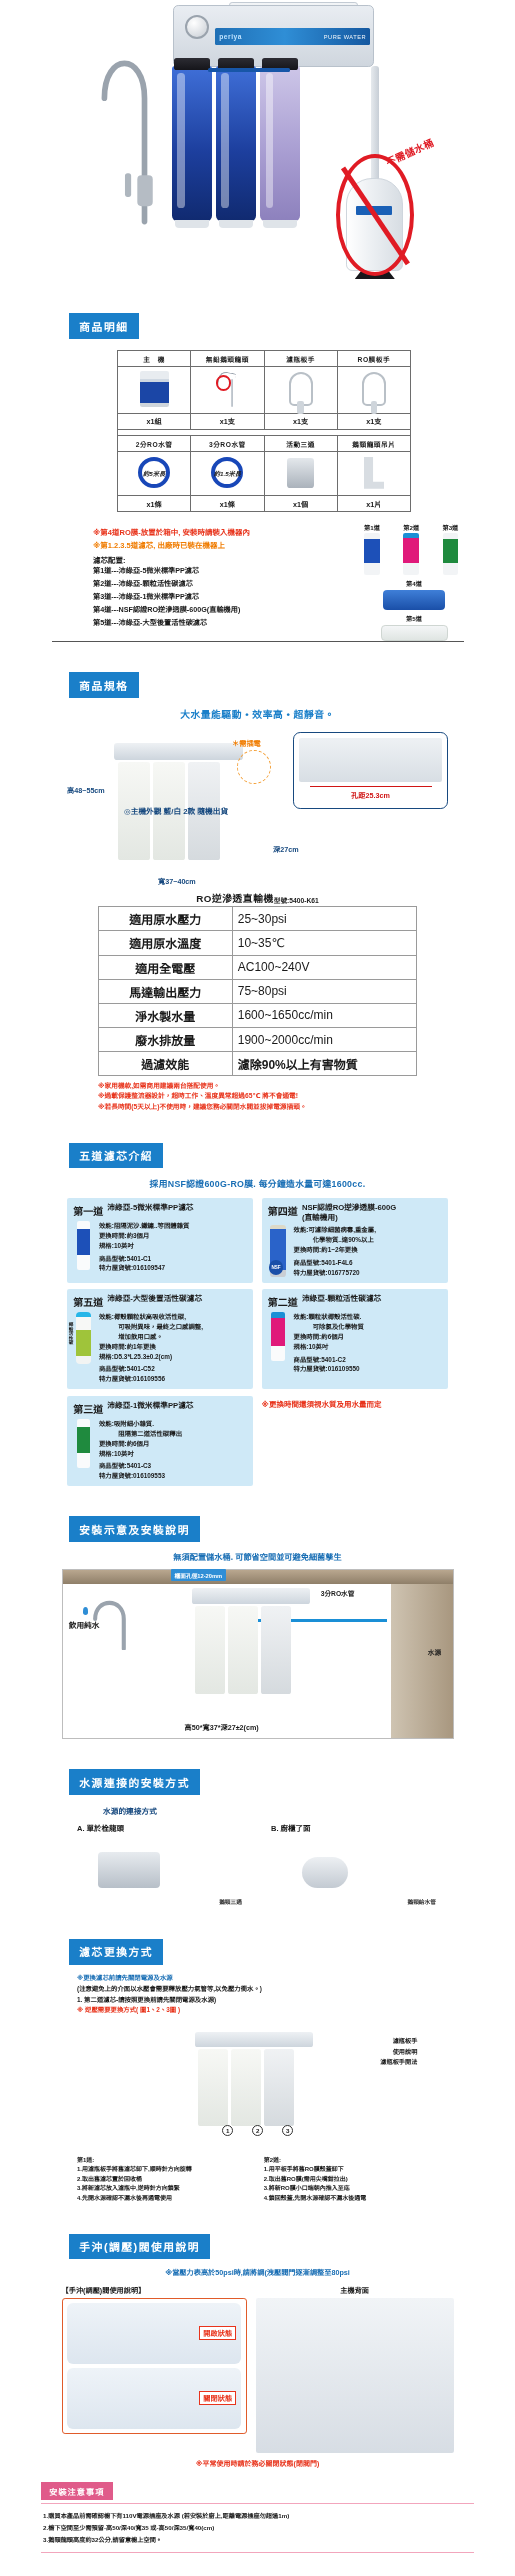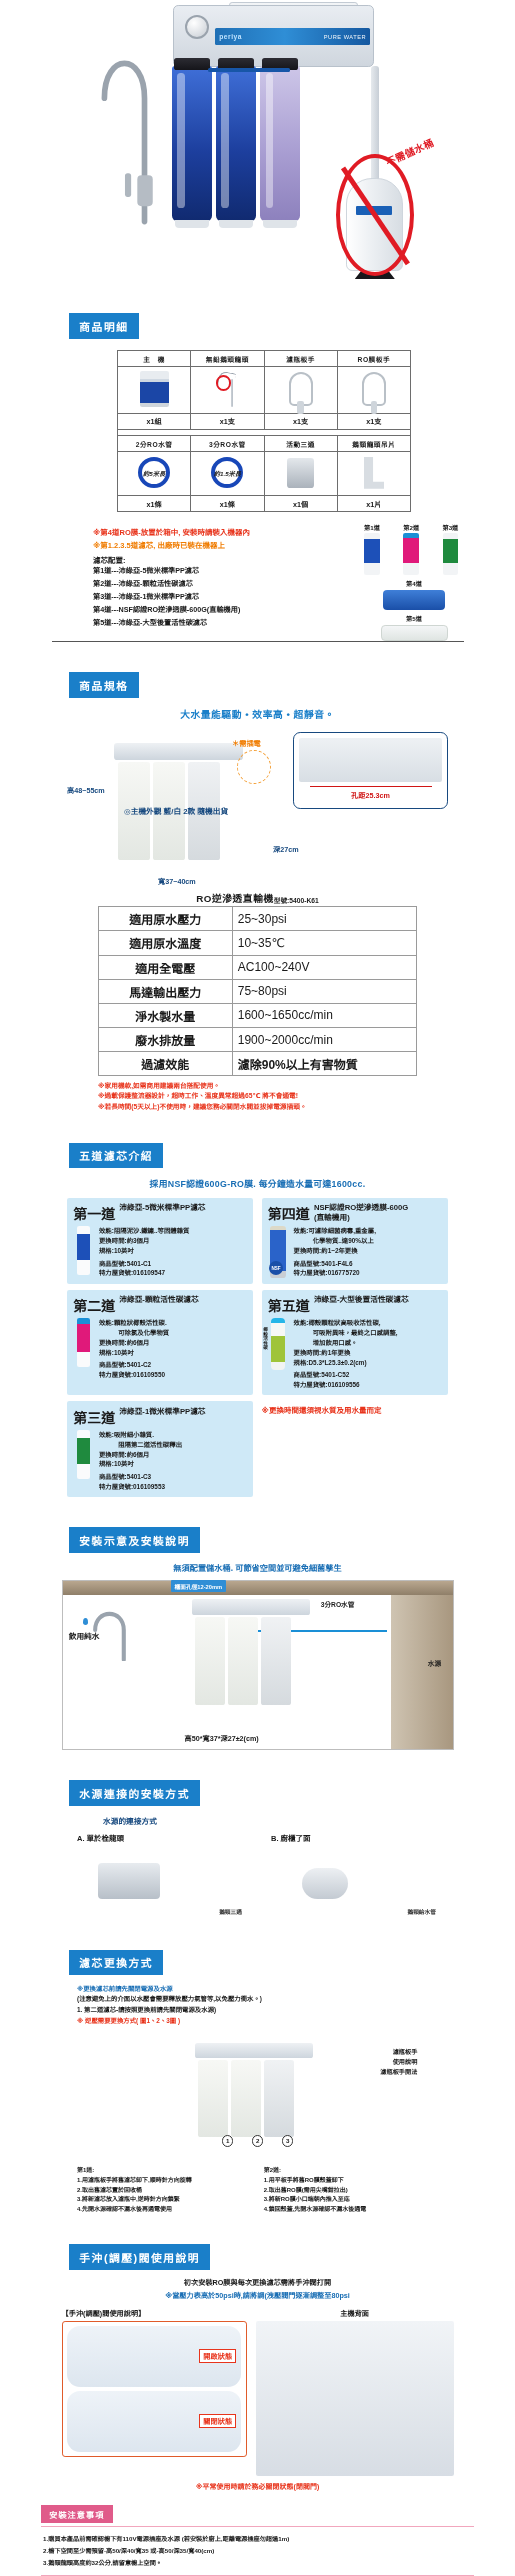--- a/index.html
+++ b/index.html
@@ -192,21 +192,21 @@
   .spec-notes { margin-top: 4.1px; }
   .spec-notes div { color: #e8341c; font-size: 6.7px; font-weight: bold; line-height: 1.6; }
 
   
   .five-lead { text-align:center; color:#1a6fb5; font-size: 8.8px; font-weight:bold;
                margin: 8.2px 0 0; letter-spacing: 0.3px; }
   .cards { width: 381px; margin: 8.2px auto 0; display:grid;
            grid-template-columns: 1fr 1fr; gap: 6.2px 8.2px; }
   .card { background:#cfe9f7; border-radius: 2.1px; padding: 5.2px 6.2px; }
   .card-head { display:flex; gap: 4.1px; align-items:flex-start; }
-  .card-no { font-size: 14px; font-weight: bold; white-space: nowrap; }
+  .card-no { font-size: 10px; font-weight: bold; white-space: nowrap; }
   .card-title { font-size: 7.7px; font-weight: bold; line-height: 1.25; }
   .card-body { display:flex; gap: 5.2px; margin-top: 3.1px; }
   .card-pic { width: 20.6px; flex: 0 0 20.6px; position: relative; }
   .pic-pp   { width: 13.4px; height: 49px; margin: 0 auto; border-radius: 2.1px;
               background: linear-gradient(180deg,#fafbfc 0 16%,#1d50b8 16% 70%,#fafbfc 70% 100%); }
   .pic-gac  { width: 13.4px; height: 49px; margin: 0 auto; border-radius: 2.1px;
               background: linear-gradient(180deg,#1a8fd6 0 12%,#e0197a 12% 70%,#fafbfc 70% 100%); }
   .pic-pp1  { width: 13.4px; height: 49px; margin: 0 auto; border-radius: 2.1px;
               background: linear-gradient(180deg,#fafbfc 0 16%,#1f8a3e 16% 70%,#fafbfc 70% 100%); }
   .pic-ro   { width: 15.5px; height: 52px; margin: 0 auto; border-radius: 3.1px;
@@ -269,21 +269,21 @@
 
   
   .mv-lead { text-align:center; margin-top: 7.2px; }
   .mv-lead div { font-size: 7.2px; font-weight:bold; color:#1a1a1a; line-height: 1.7; }
   .mv-lead .b { color:#1a6fb5; }
   .mv-grid { width: 392px; margin: 6.2px auto 0; display:grid;
              grid-template-columns: 185px 1fr; gap: 9.3px; }
   .mv-cap { font-size: 7.2px; font-weight:bold; margin-bottom: 3.1px; }
   .mv-box { border: 1px solid #e05b2a; border-radius: 3.1px; padding: 4.1px; }
   .mv-state { position:relative; height: 61px; margin-bottom: 4.1px;
-              background: linear-gradient(180deg,#eef3f8,#dde6ef); border-radius: 13px; }
+              background: linear-gradient(180deg,#eef3f8,#dde6ef); border-radius: 6px; }
   .mv-state:last-child { margin-bottom: 0; }
   .mv-state .lbl { position:absolute; right: 5.2px; top: 23px; color:#e8341c;
                    font-size: 7.2px; font-weight:bold; background:#fff;
                    border:0.5px solid #e8341c; padding: 1px 3.1px; }
   .mv-right-cap { font-size: 7.2px; font-weight:bold; text-align:center; margin-bottom: 3.1px; }
   .mv-photo { height: 155px; background: linear-gradient(180deg,#f1f4f7,#d7dde4);
               border-radius: 2.1px; position:relative; }
   .mv-warn { text-align:center; margin-top: 5.2px; }
   .mv-warn span { color:#e8341c; font-size: 7px; font-weight:bold; }
 
@@ -563,62 +563,62 @@
             <div>　　　化學物質..達90%以上</div>
             <div>更換時間:約1~2年更換</div>
             <div class="sep">商品型號:5401-F4L6</div>
             <div>特力屋貨號:016775720</div>
           </div>
         </div>
       </div>
 
       <div class="card">
         <div class="card-head">
+          <span class="card-no">第五道</span>
+          <span class="card-title">沛綠亞-大型後置活性碳濾芯</span>
+        </div>
+        <div class="card-body">
+          <div class="card-pic">
+            <div class="pic-post"></div>
+            <div class="side-label">椰殼活性碳</div>
+          </div>
+          <div class="card-lines">
+            <div>效能:椰殼顆粒狀高吸收活性碳,</div>
+            <div>　　　可吸附異味，最終之口感調整,</div>
+            <div>　　　增加飲用口感。</div>
+            <div>更換時間:約1年更換</div>
+            <div>規格:D5.3*L25.3±0.2(cm)</div>
+            <div class="sep">商品型號:5401-C52</div>
+            <div>特力屋貨號:016109556</div>
+          </div>
+        </div>
+      </div>
+
+      <div class="card">
+        <div class="card-head">
           <span class="card-no">第二道</span>
           <span class="card-title">沛綠亞-顆粒活性碳濾芯</span>
         </div>
         <div class="card-body">
           <div class="card-pic">
               <div class="pic-gac"></div>
             </div>
           <div class="card-lines">
             <div>效能:顆粒狀椰殼活性碳.</div>
             <div>　　　可除氯及化學物質</div>
             <div>更換時間:約6個月</div>
             <div>規格:10英吋</div>
             <div class="sep">商品型號:5401-C2</div>
             <div>特力屋貨號:016109550</div>
           </div>
         </div>
       </div>
 
       <div class="card">
         <div class="card-head">
-          <span class="card-no">第五道</span>
-          <span class="card-title">沛綠亞-大型後置活性碳濾芯</span>
-        </div>
-        <div class="card-body">
-          <div class="card-pic">
-            <div class="pic-post"></div>
-            <div class="side-label">椰殼活性碳</div>
-          </div>
-          <div class="card-lines">
-            <div>效能:椰殼顆粒狀高吸收活性碳,</div>
-            <div>　　　可吸附異味，最終之口感調整,</div>
-            <div>　　　增加飲用口感。</div>
-            <div>更換時間:約1年更換</div>
-            <div>規格:D5.3*L25.3±0.2(cm)</div>
-            <div class="sep">商品型號:5401-C52</div>
-            <div>特力屋貨號:016109556</div>
-          </div>
-        </div>
-      </div>
-
-      <div class="card">
-        <div class="card-head">
           <span class="card-no">第三道</span>
           <span class="card-title">沛綠亞-1微米標準PP濾芯</span>
         </div>
         <div class="card-body">
           <div class="card-pic">
               <div class="pic-pp1"></div>
             </div>
           <div class="card-lines">
             <div>效能:吸附細小雜質.</div>
             <div>　　　阻隔第二道活性碳釋出</div>
@@ -733,21 +733,20 @@
         <div>3.將新RO膜小口端朝內推入至底</div>
         <div>4.鎖回殼蓋,先開水源確認不漏水後通電</div>
       </div>
     </div>
   </div>
 
   <div class="sec-wrap">
     <div class="sec-head">手沖(調壓)閥使用說明</div>
 
     <div class="mv-lead">
-      <div>初次安裝RO膜與每次更換濾芯需將手沖閥打開</div>
       <div class="b">※當壓力表高於50psi時,請將調(洩壓閥門逐漸調整至80psi</div>
     </div>
 
     <div class="mv-grid">
       <div>
         <div class="mv-cap">【手沖(調壓)閥使用說明】</div>
         <div class="mv-box">
           <div class="mv-state">
             <span class="lbl">開啟狀態</span>
           </div>

